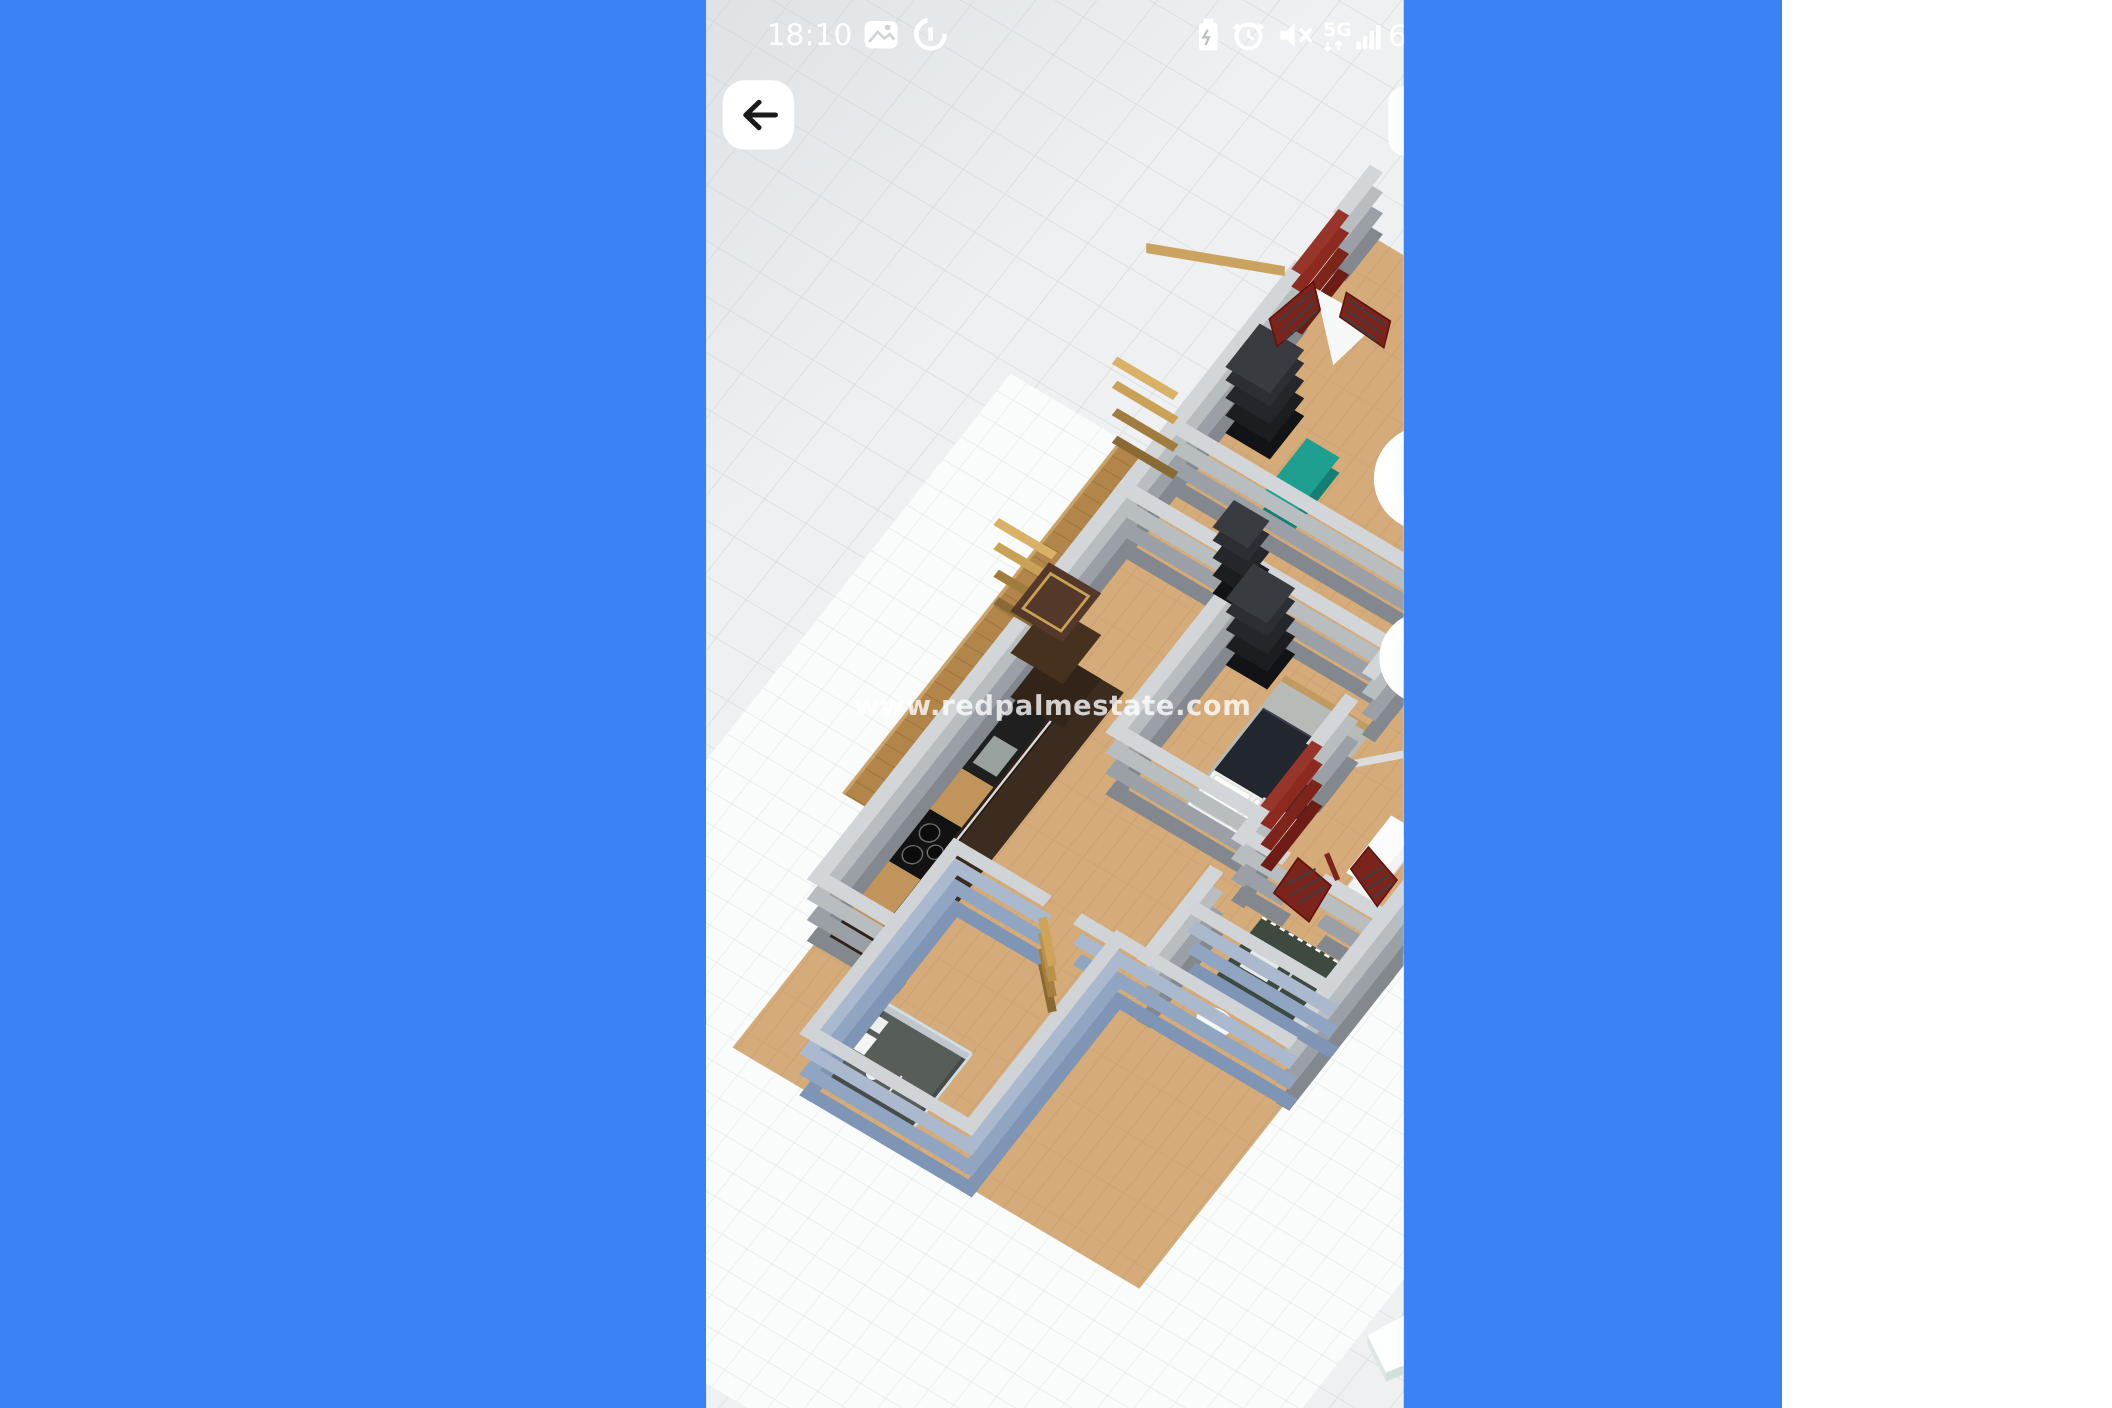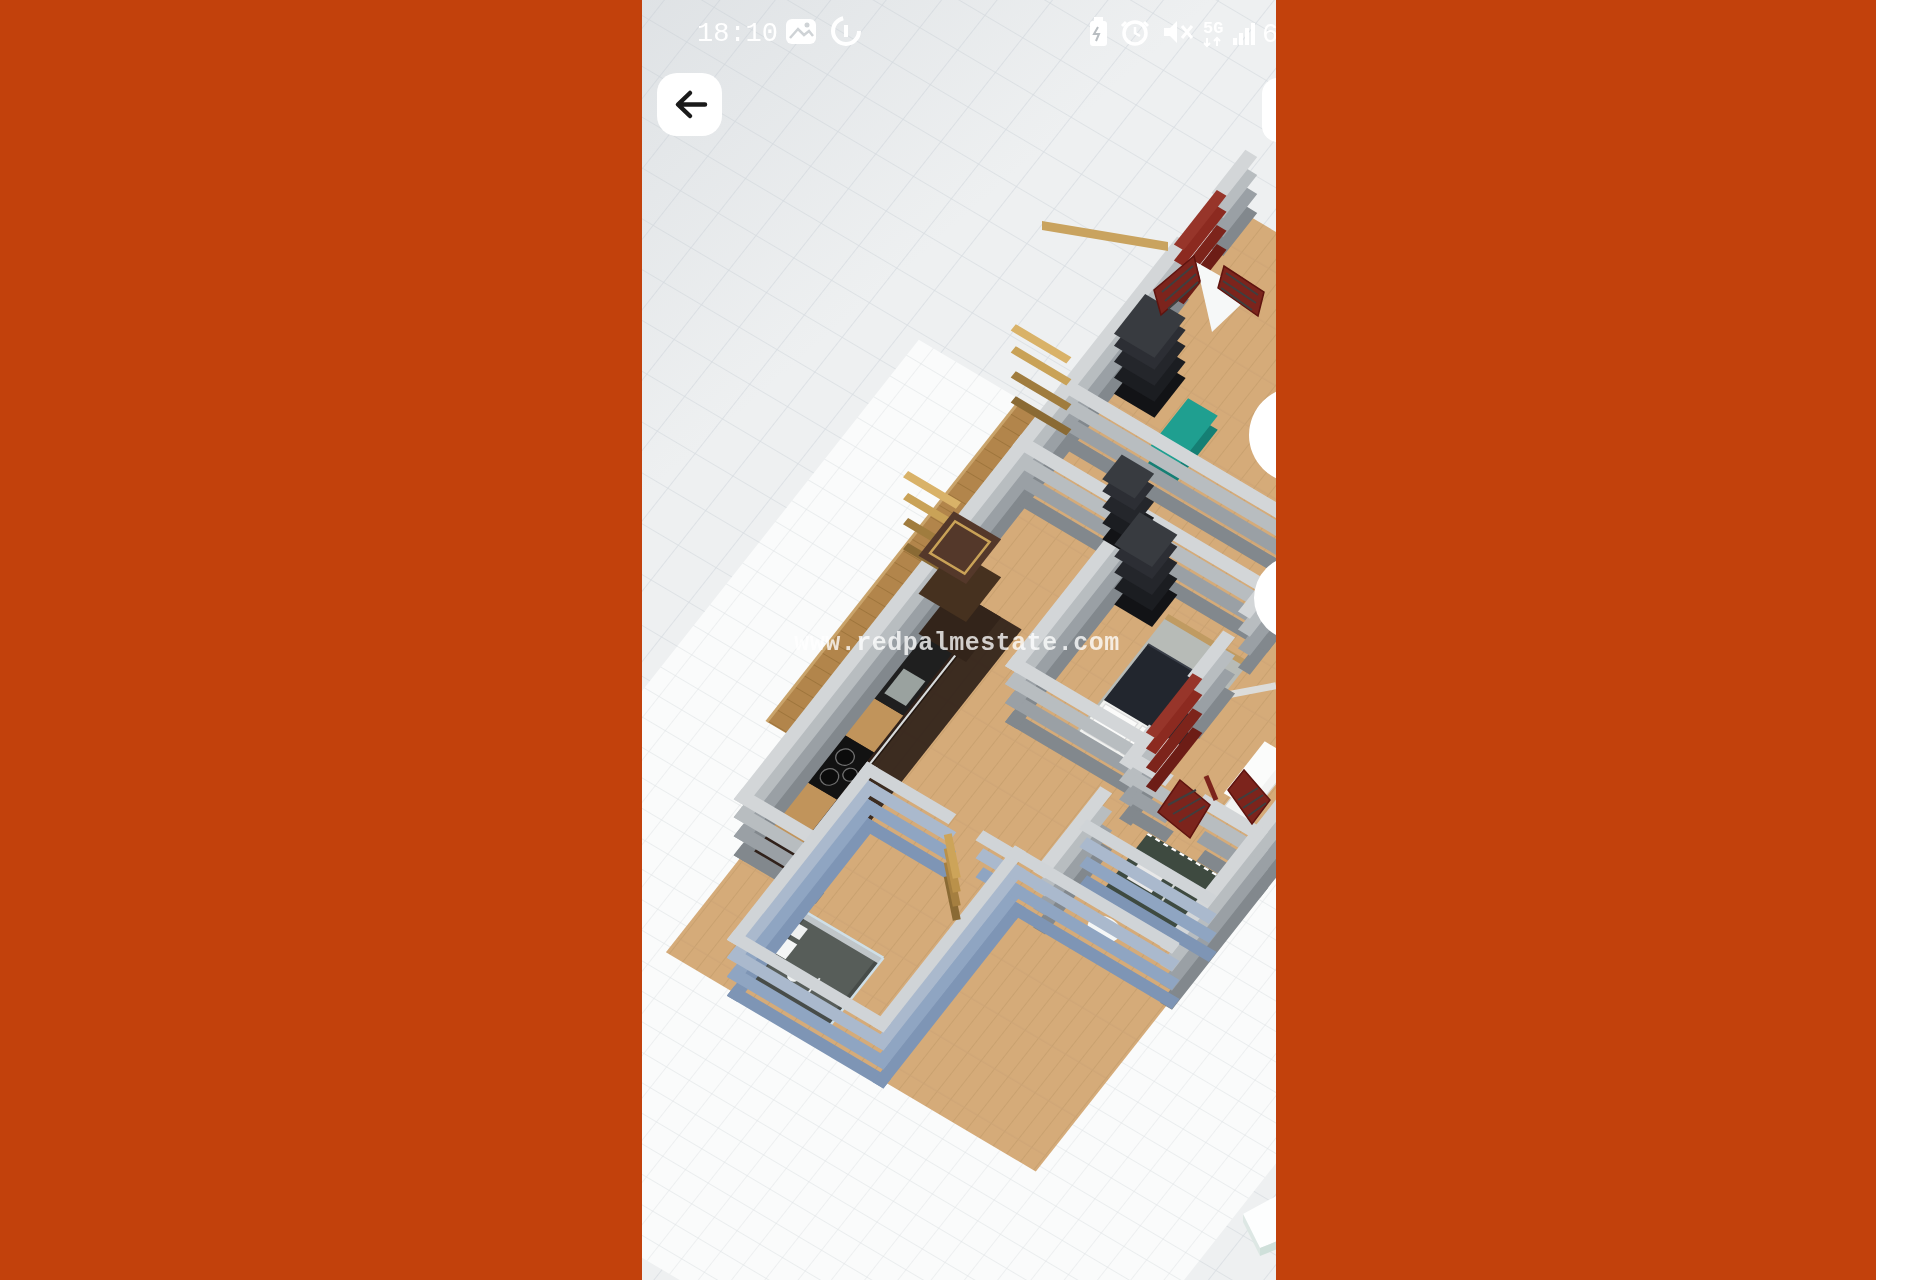--- a/index.html
+++ b/index.html
@@ -1,17 +1,17 @@
 <!DOCTYPE html>
 <html><head>
 <meta charset="utf-8">
 <style>
   html,body{margin:0;padding:0;background:#ffffff;width:1920px;height:1280px;overflow:hidden;
             font-family:"DejaVu Sans","Liberation Sans",sans-serif;}
-  .stage{position:relative;width:1876px;height:1280px;background:#c2410c;font-family:Liberation Mono, monospace;}
+  .stage{position:relative;width:1620px;height:1280px;background:#3b82f6;}
   svg{position:absolute;top:0;left:0;display:block;}
 </style>
 </head>
 <body>
 <div class="stage">
 
 <svg width="1920" height="1280" viewBox="0 0 1920 1280">
   <defs>
     <clipPath id="phoneClip">
           <rect x="642" y="0" width="634" height="1280"></rect>

